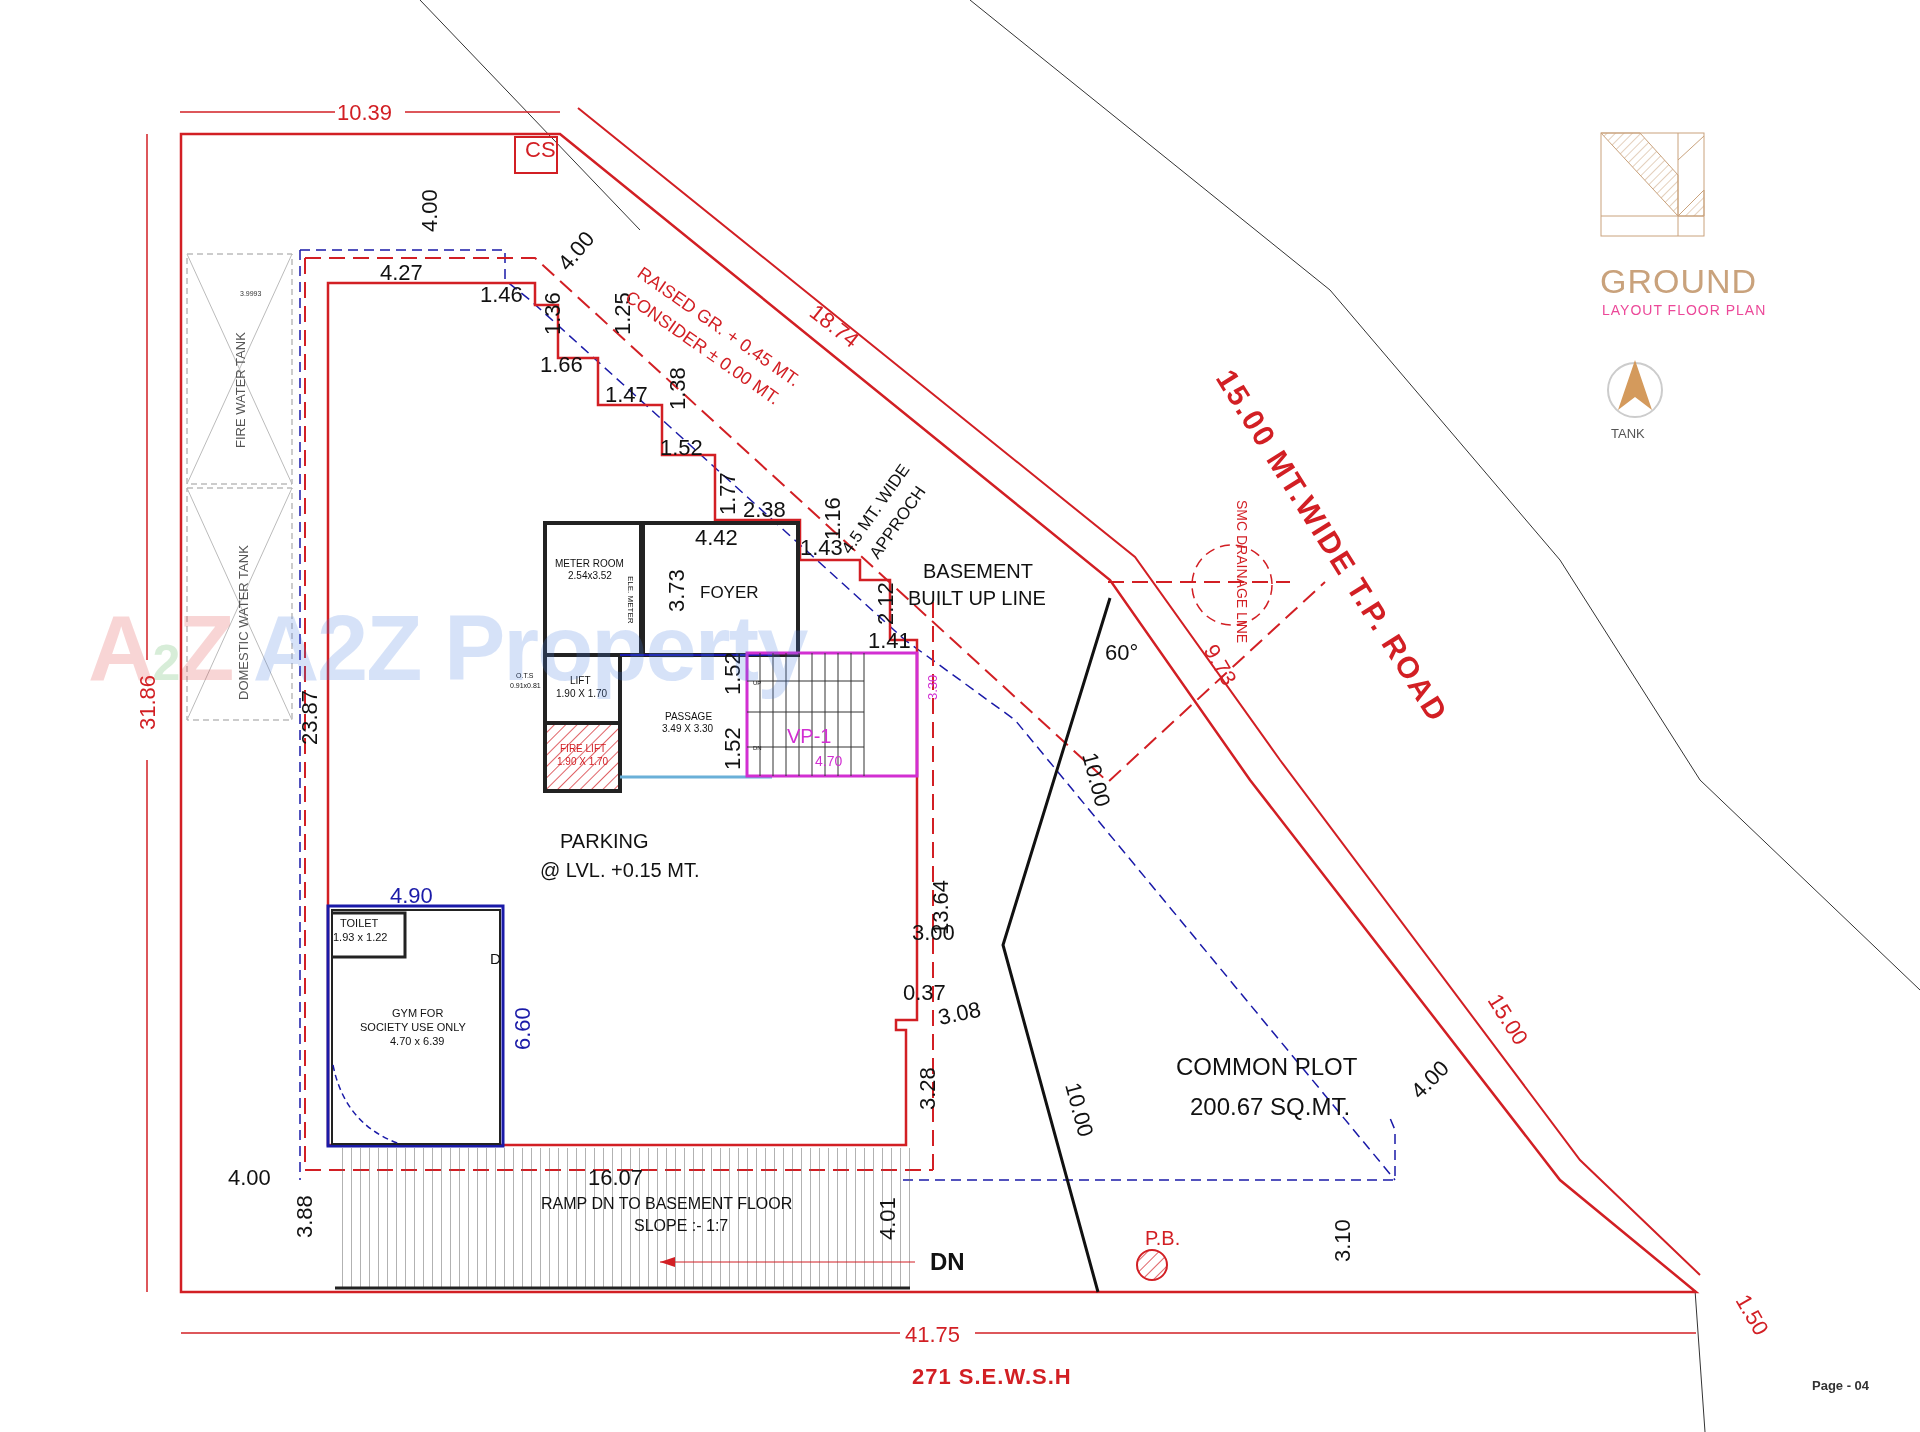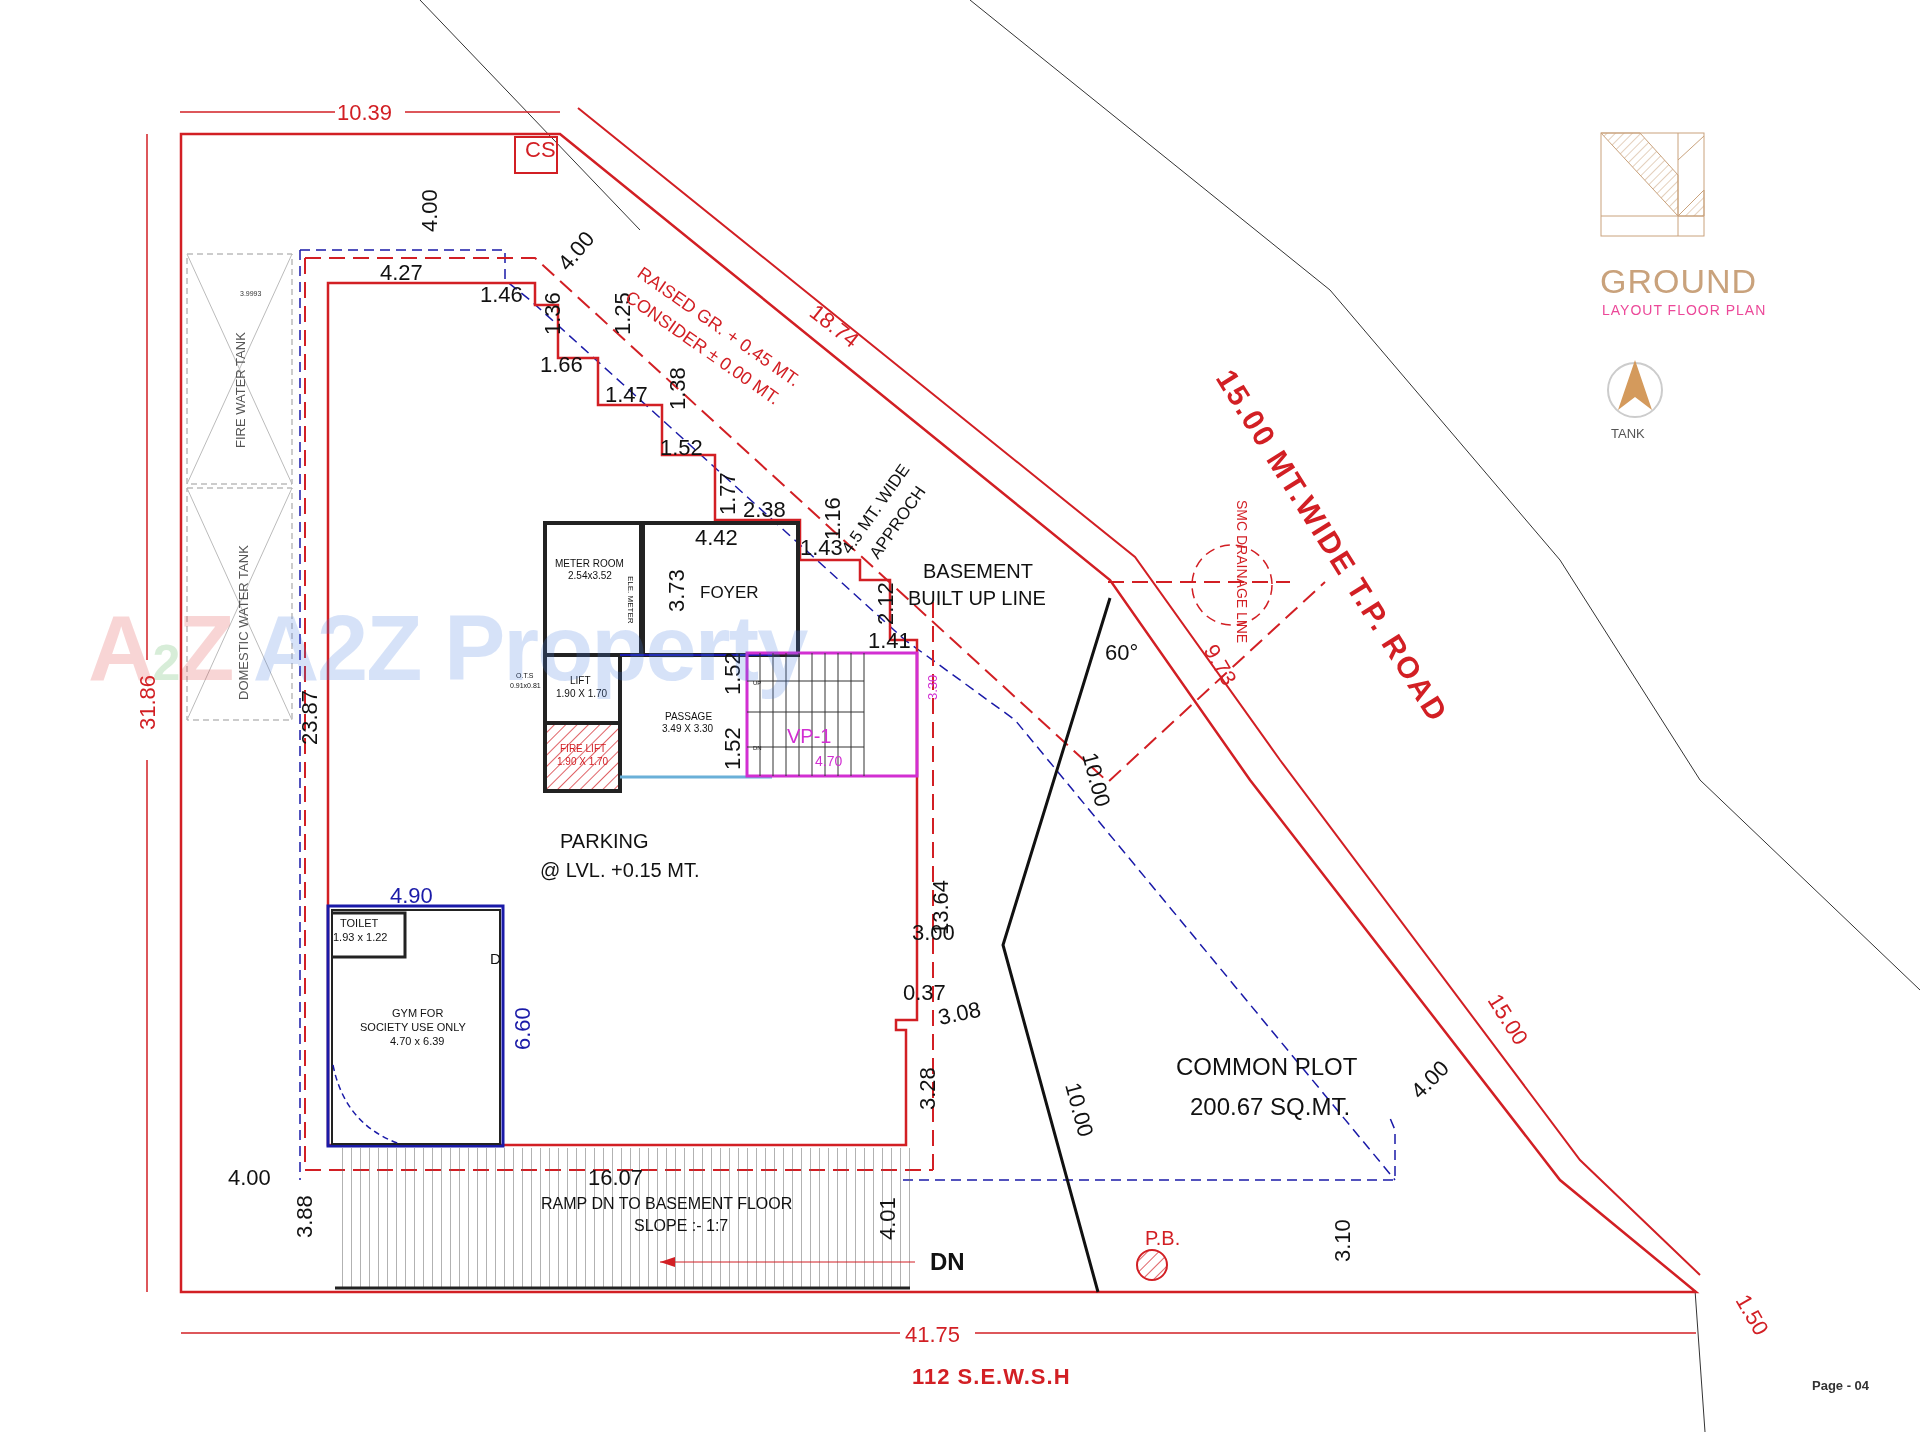--- a/index.html
+++ b/index.html
@@ -236,14 +236,14 @@
   <g>
     <circle cx="1635" cy="390" r="27" fill="none" stroke="#ccc" stroke-width="2"></circle>
     <polygon points="1635,360 1618,410 1635,397 1652,410" fill="#d49a5c"></polygon>
   </g>
 </svg>
 
 <div class="watermark"><span style="color:#e04545">A</span><span style="color:#4caf50;font-size:50px">2</span><span style="color:#e04545">Z</span> <span style="color:#4a7fe0">A2Z Property</span></div>
 <div class="brand-title">GROUND</div>
 <div class="brand-sub">LAYOUT FLOOR PLAN</div>
 <div class="north-lbl">TANK</div>
-<div class="sewsh">112   S.E.W.S.H</div>
+<div class="sewsh">271   S.E.W.S.H</div>
 <div class="page-num">Page - 04</div>
 
 </body></html>

